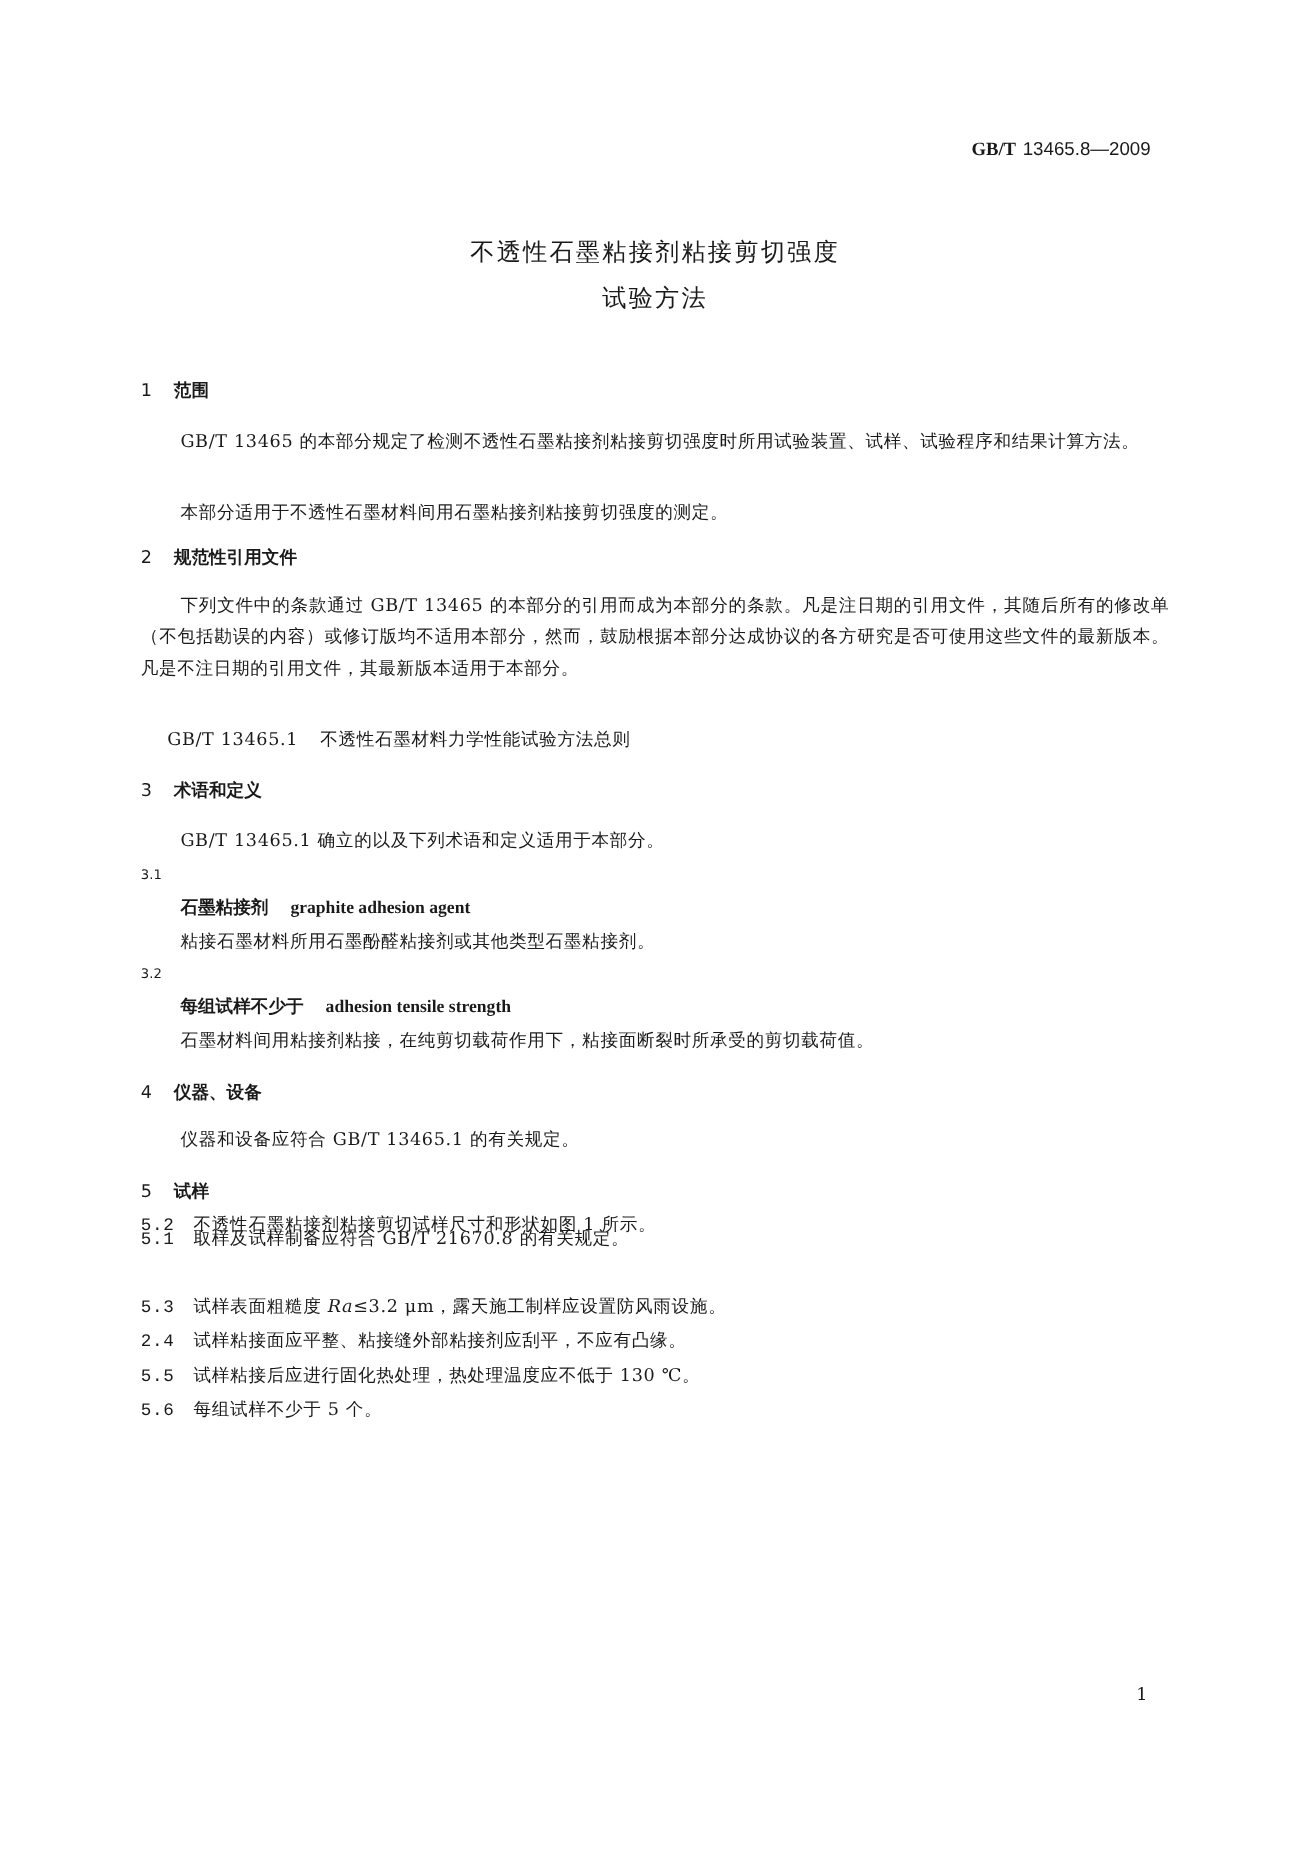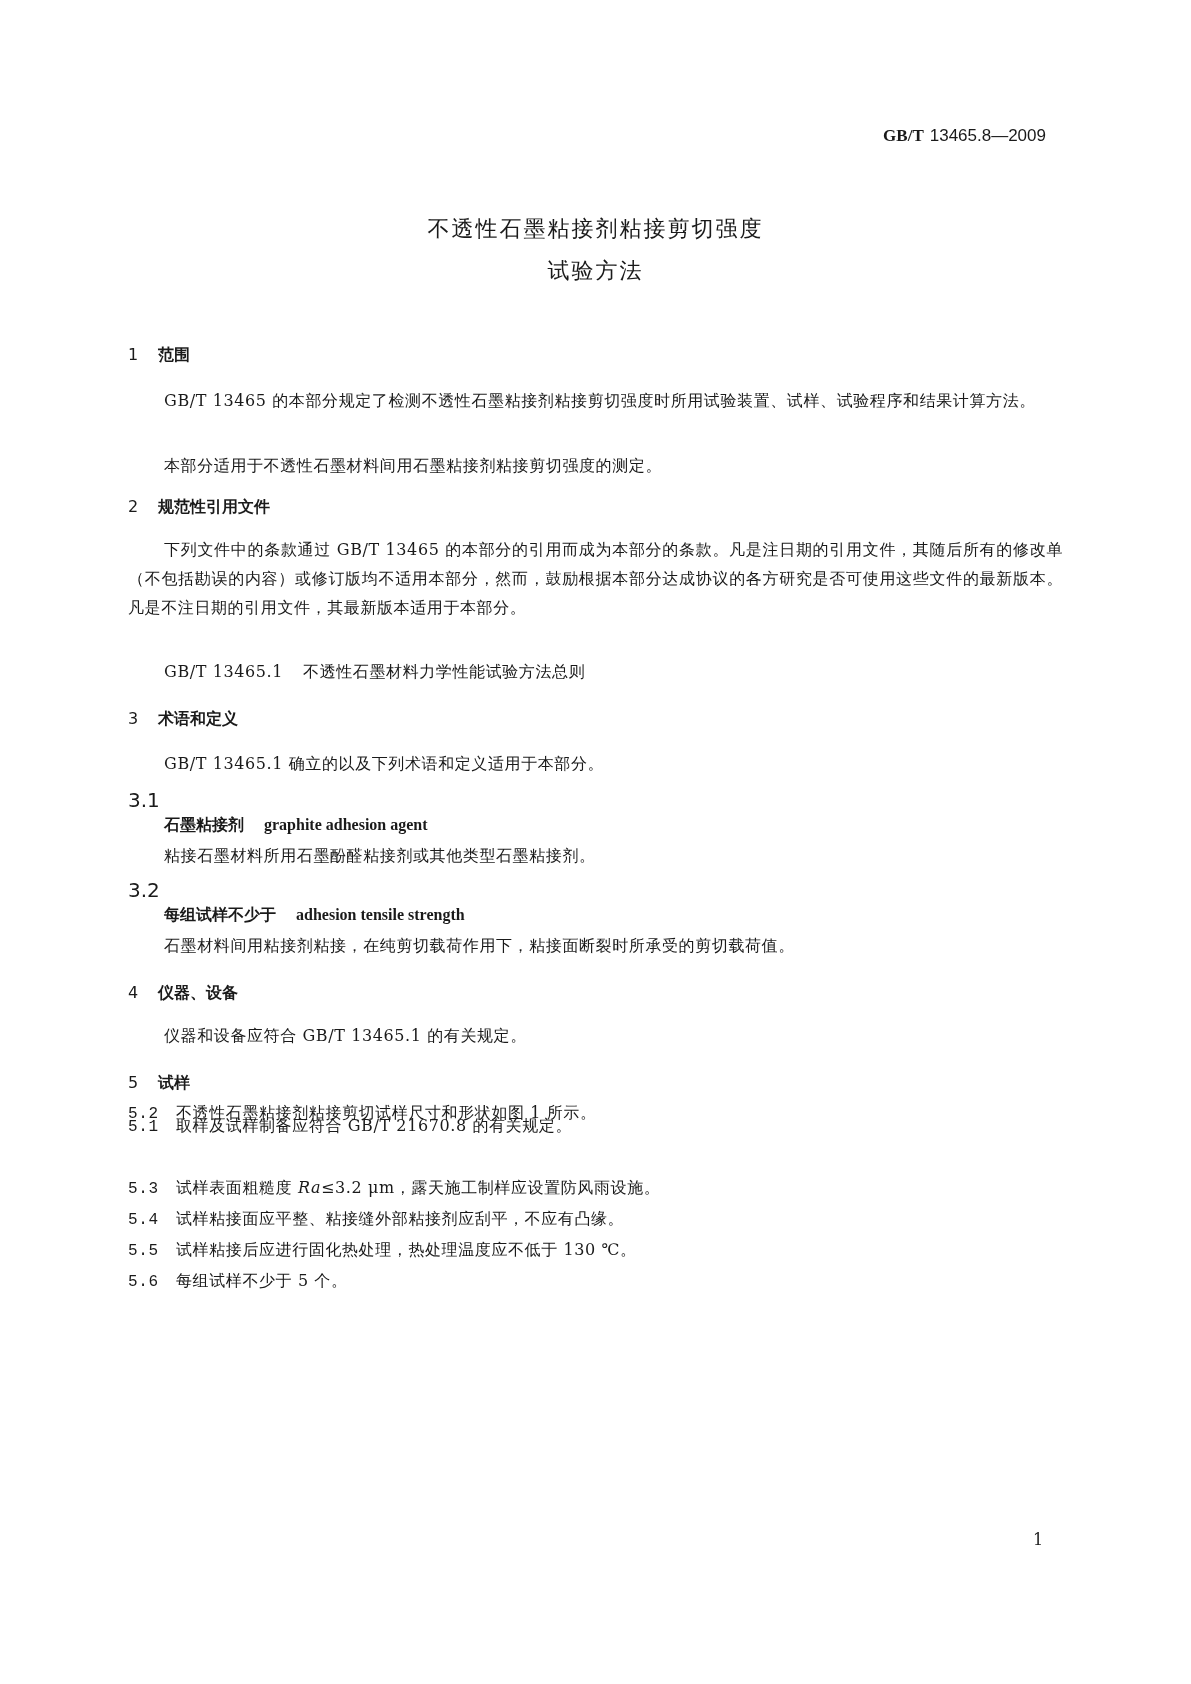--- a/index.html
+++ b/index.html
@@ -24,21 +24,21 @@
     font-family: "DejaVu Sans", "Liberation Sans", sans-serif; font-weight: bold;
   }
   .h .num { display: inline-block; width: 30px; font-weight: normal; }
   .p {
     left: 128px; width: 935px; font-size: 16px; line-height: 29px;
     white-space: normal; text-align: justify; text-indent: 36px;
     letter-spacing: 0.6px;
   }
   .line { font-size: 16px; letter-spacing: 0.6px; }
   .term-no {
-    left: 128px; font-size: 20px;
+    left: 128px; font-size: 12px;
     font-family: "DejaVu Sans", "Liberation Sans", sans-serif;
   }
   .term {
     left: 164px; font-size: 16px; font-weight: bold;
     font-family: "DejaVu Sans", "Liberation Sans", sans-serif;
   }
   .term .en { font-family: "Liberation Serif", "DejaVu Serif", serif; margin-left: 20px; font-weight: bold; }
   .clause { left: 128px; font-size: 16px; letter-spacing: 0.6px; }
   .clause .num {
     display: inline-block; width: 48px;
@@ -60,21 +60,21 @@
 <div class="abs h" style="top:345px;">
   <span class="num">1</span><span>范围</span>
 </div>
 <div class="abs p" style="top:386px;">GB/T 13465 的本部分规定了检测不透性石墨粘接剂粘接剪切强度时所用试验装置、试样、试验程序和结果计算方法。</div>
 <div class="abs p" style="top:451px;">本部分适用于不透性石墨材料间用石墨粘接剂粘接剪切强度的测定。</div>
 
 <div class="abs h" style="top:497px;">
   <span class="num">2</span><span>规范性引用文件</span>
 </div>
 <div class="abs p" style="top:535px;">下列文件中的条款通过 GB/T 13465 的本部分的引用而成为本部分的条款。凡是注日期的引用文件，其随后所有的修改单（不包括勘误的内容）或修订版均不适用本部分，然而，鼓励根据本部分达成协议的各方研究是否可使用这些文件的最新版本。凡是不注日期的引用文件，其最新版本适用于本部分。</div>
-<div class="abs line" style="left:164px; top:662px;">
+<div class="abs line" style="left:152px; top:662px;">
   <span>GB/T 13465.1</span><span style="display:inline-block;width:20px;"></span><span>不透性石墨材料力学性能试验方法总则</span>
 </div>
 
 <div class="abs h" style="top:709px;">
   <span class="num">3</span><span>术语和定义</span>
 </div>
 <div class="abs line" style="left:164px; top:754px;">GB/T 13465.1 确立的以及下列术语和定义适用于本部分。</div>
 
 <div class="abs term-no" style="top:788px;">3.1</div>
 <div class="abs term" style="top:815px;">
@@ -100,21 +100,21 @@
 <div class="abs clause" style="top:1116px;">
   <span class="num">5.1</span><span>取样及试样制备应符合 GB/T 21670.8 的有关规定。</span>
 </div>
 <div class="abs clause" style="top:1103px;">
   <span class="num">5.2</span><span>不透性石墨粘接剂粘接剪切试样尺寸和形状如图 1 所示。</span>
 </div>
 <div class="abs clause" style="top:1178px;">
   <span class="num">5.3</span><span>试样表面粗糙度 </span><span class="ra">Ra</span><span>≤3.2 μm，露天施工制样应设置防风雨设施。</span>
 </div>
 <div class="abs clause" style="top:1209px;">
-  <span class="num">5.4</span><span>试样粘接面应平整、粘接缝外部粘接剂应刮平，不应有凸缘。</span>
+  <span class="num">2.4</span><span>试样粘接面应平整、粘接缝外部粘接剂应刮平，不应有凸缘。</span>
 </div>
 <div class="abs clause" style="top:1240px;">
   <span class="num">5.5</span><span>试样粘接后应进行固化热处理，热处理温度应不低于 130 ℃。</span>
 </div>
 <div class="abs clause" style="top:1271px;">
   <span class="num">5.6</span><span>每组试样不少于 5 个。</span>
 </div>
 
 <div class="abs page-no">1</div>
 

